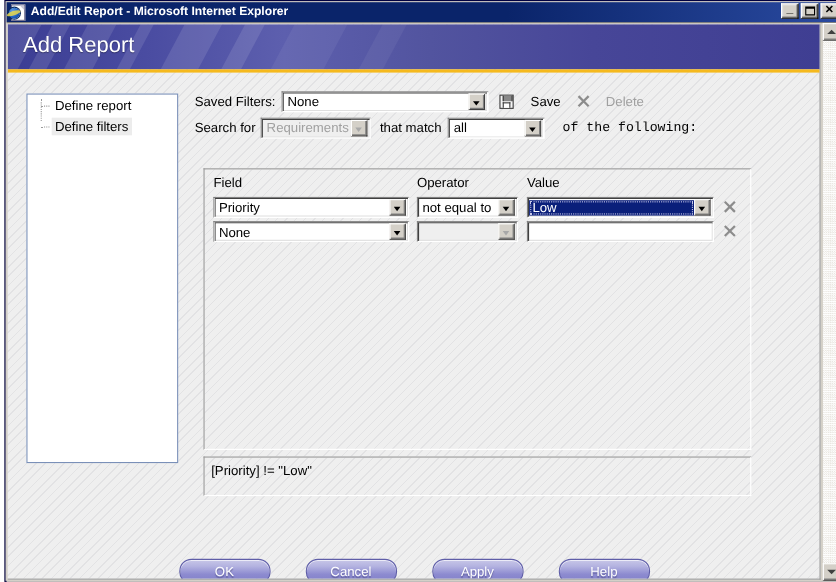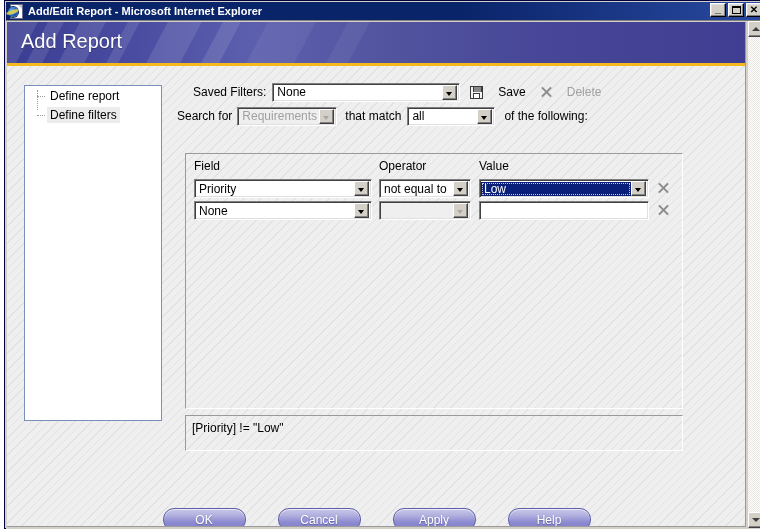--- a/index.html
+++ b/index.html
@@ -467,21 +467,21 @@
           <span class="lbl">Define report</span>
         </div>
         <div class="tree-item selected">
           <span class="tree-line-h" style="top:10px;"></span>
           <span class="lbl">Define filters</span>
         </div>
       </div>
 
       <div id="content">
 
-        <div class="row" style="height:24px;margin-left:16px;">
+        <div class="row" style="height:24px;">
           <span class="row-label">Saved Filters:</span>
           <div class="combo" style="width:188px; margin-left:6px;">
             <span class="ctext">None</span>
             <span class="arrow"></span>
           </div>
           <div class="iconlink" style="margin-left:10px;">
             <span class="floppy"></span>
             <span class="lab">Save</span>
           </div>
           <div class="iconlink dim" style="margin-left:14px;">
@@ -494,21 +494,21 @@
           <span class="row-label">Search for</span>
           <div class="combo disabled" style="width:100px; margin-left:5px;">
             <span class="ctext">Requirements</span>
             <span class="arrow"></span>
           </div>
           <span class="row-label" style="margin-left:8px;">that match</span>
           <div class="combo" style="width:88px; margin-left:6px;">
             <span class="ctext">all</span>
             <span class="arrow"></span>
           </div>
-          <span class="row-label" style="margin-left:9px;">of the following:</span>
+          <span class="row-label" style="margin-left:16px;font-family:Liberation Mono, monospace;">of the following:</span>
         </div>
       </div>
 
       <div id="grid-panel">
 
         <div id="grid-head">
           <span class="gh" style="left:0px;">Field</span>
           <span class="gh" style="left:185px;">Operator</span>
           <span class="gh" style="left:285px;">Value</span>
         </div>

